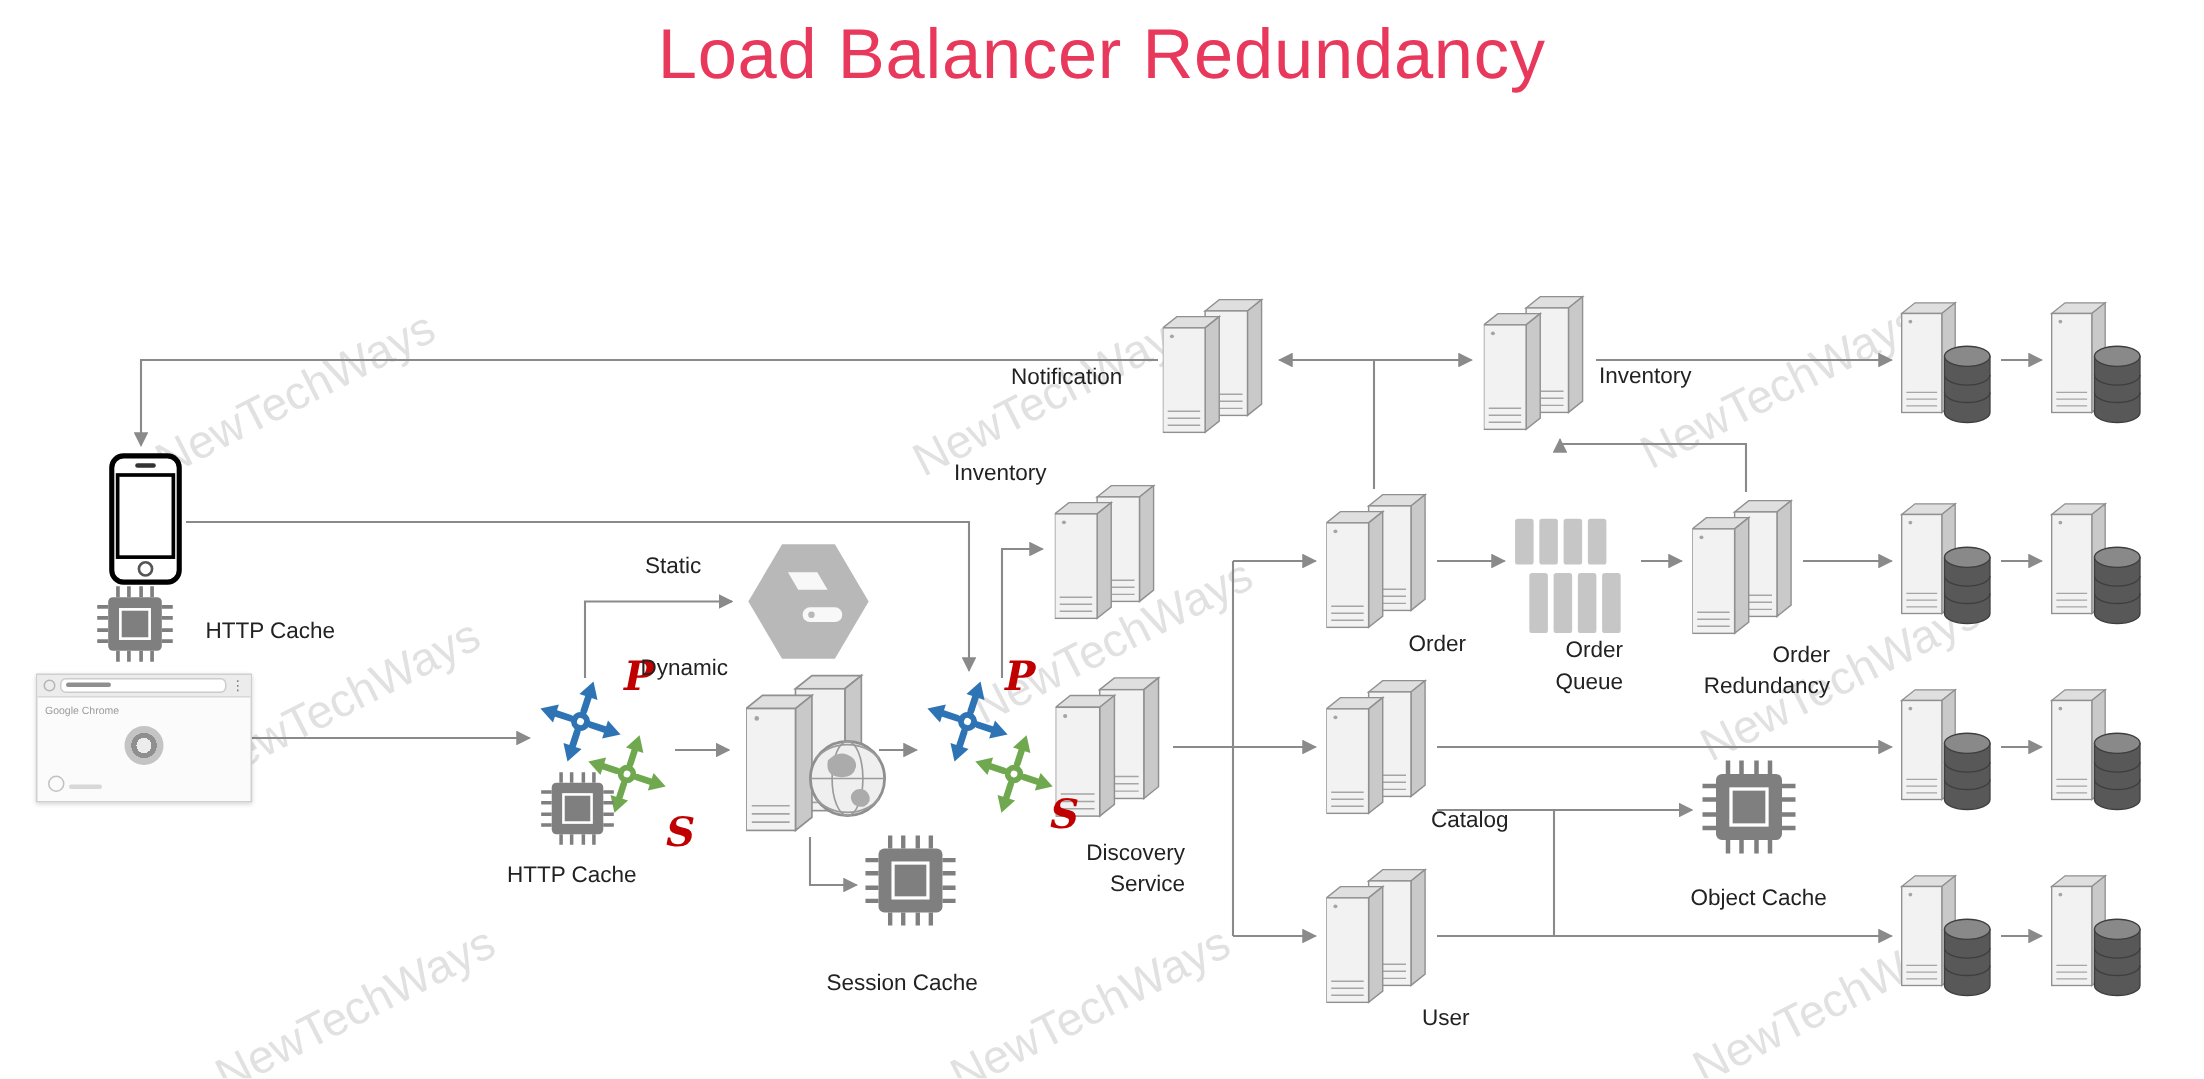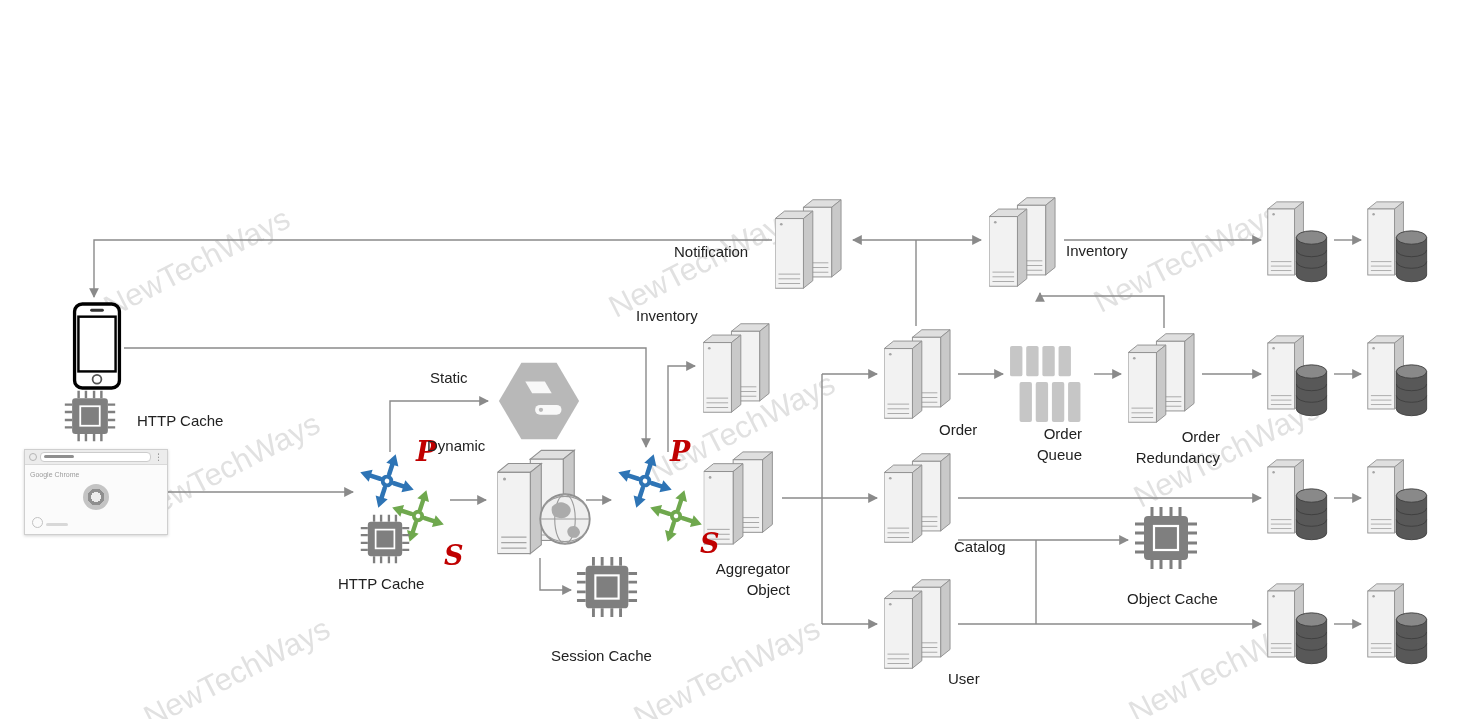--- a/index.html
+++ b/index.html
@@ -35,20 +35,21 @@
   .b-logo{position:absolute;left:58px;top:34px;width:26px;height:26px;border-radius:50%;
           background:radial-gradient(circle,#ececec 0 5px,#8f8f8f 5px 8.5px,#c4c4c4 8.5px 13px);}
   .b-badge{position:absolute;left:7px;bottom:6px;width:9px;height:9px;border:1px solid #c2c2c2;border-radius:50%;}
   .b-line{position:absolute;left:21px;bottom:8px;width:22px;height:3px;background:#d8d8d8;border-radius:2px;}
 </style>
 </head>
 <body>
 
 <div class="stage">
 
+  <h1 class="title">Load Balancer Redundancy</h1>
 
   <span class="wm" style="left:95px;top:245px">NewTechWays</span>
   <span class="wm" style="left:600px;top:245px">NewTechWays</span>
   <span class="wm" style="left:1085px;top:240px">NewTechWays</span>
   <span class="wm" style="left:125px;top:450px">NewTechWays</span>
   <span class="wm" style="left:640px;top:410px">NewTechWays</span>
   <span class="wm" style="left:1125px;top:435px">NewTechWays</span>
   <span class="wm" style="left:135px;top:655px">NewTechWays</span>
   <span class="wm" style="left:625px;top:655px">NewTechWays</span>
   <span class="wm" style="left:1120px;top:650px">NewTechWays</span>
@@ -255,21 +256,21 @@
       <svg viewBox="0 0 74 102">
         <use href="#sym-server"></use>
       </svg>
     </div>
   <div class="lbl" style="left:636px;top:305px">Inventory</div>
   <div class="icon" style="left:700px;top:448px;width:80px;height:100px">
       <svg viewBox="0 0 74 102">
         <use href="#sym-server"></use>
       </svg>
     </div>
-  <div class="lbl wrap" style="left:690px;top:558px;width:100px">Aggregator Object</div>
+  <div class="lbl wrap" style="left:690px;top:558px;width:100px">Discovery Service</div>
   <div class="icon" style="left:772px;top:196px;width:76px;height:96px">
       <svg viewBox="0 0 74 102">
         <use href="#sym-server"></use>
       </svg>
     </div>
   <div class="lbl" style="left:674px;top:241px">Notification</div>
 
   <div class="icon" style="left:882px;top:326px;width:74px;height:96px">
       <svg viewBox="0 0 74 102">
         <use href="#sym-server"></use>

